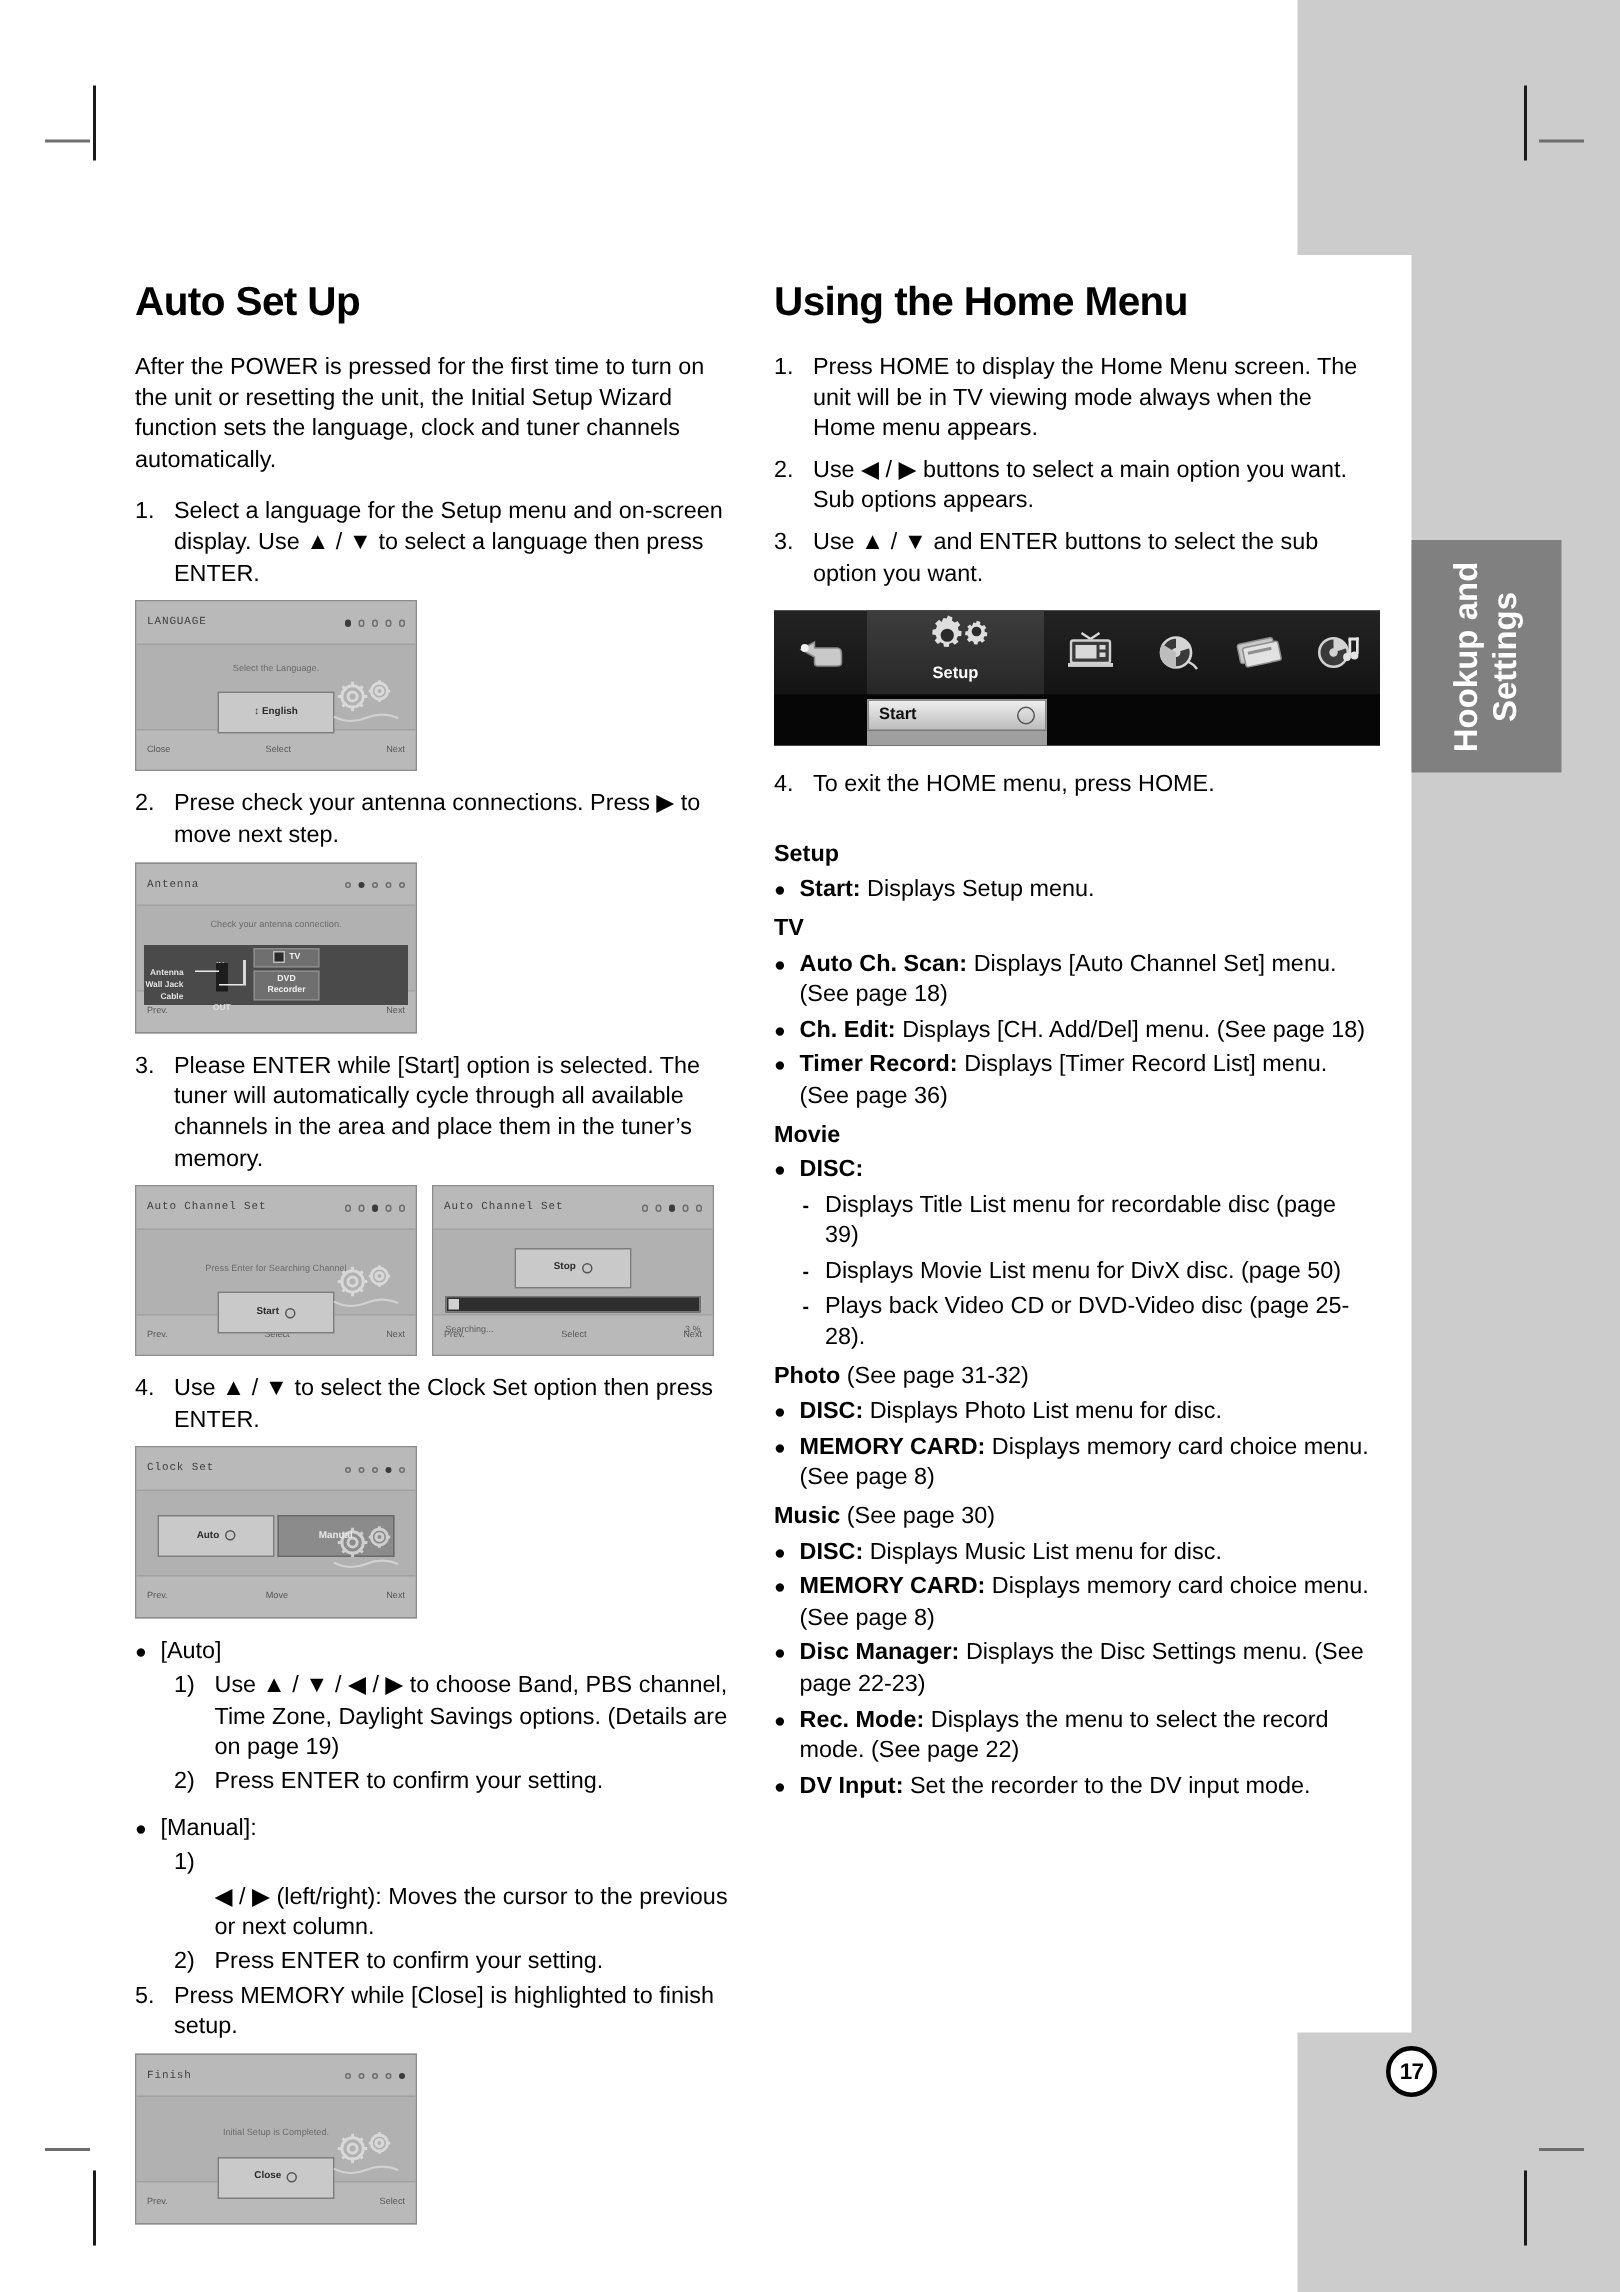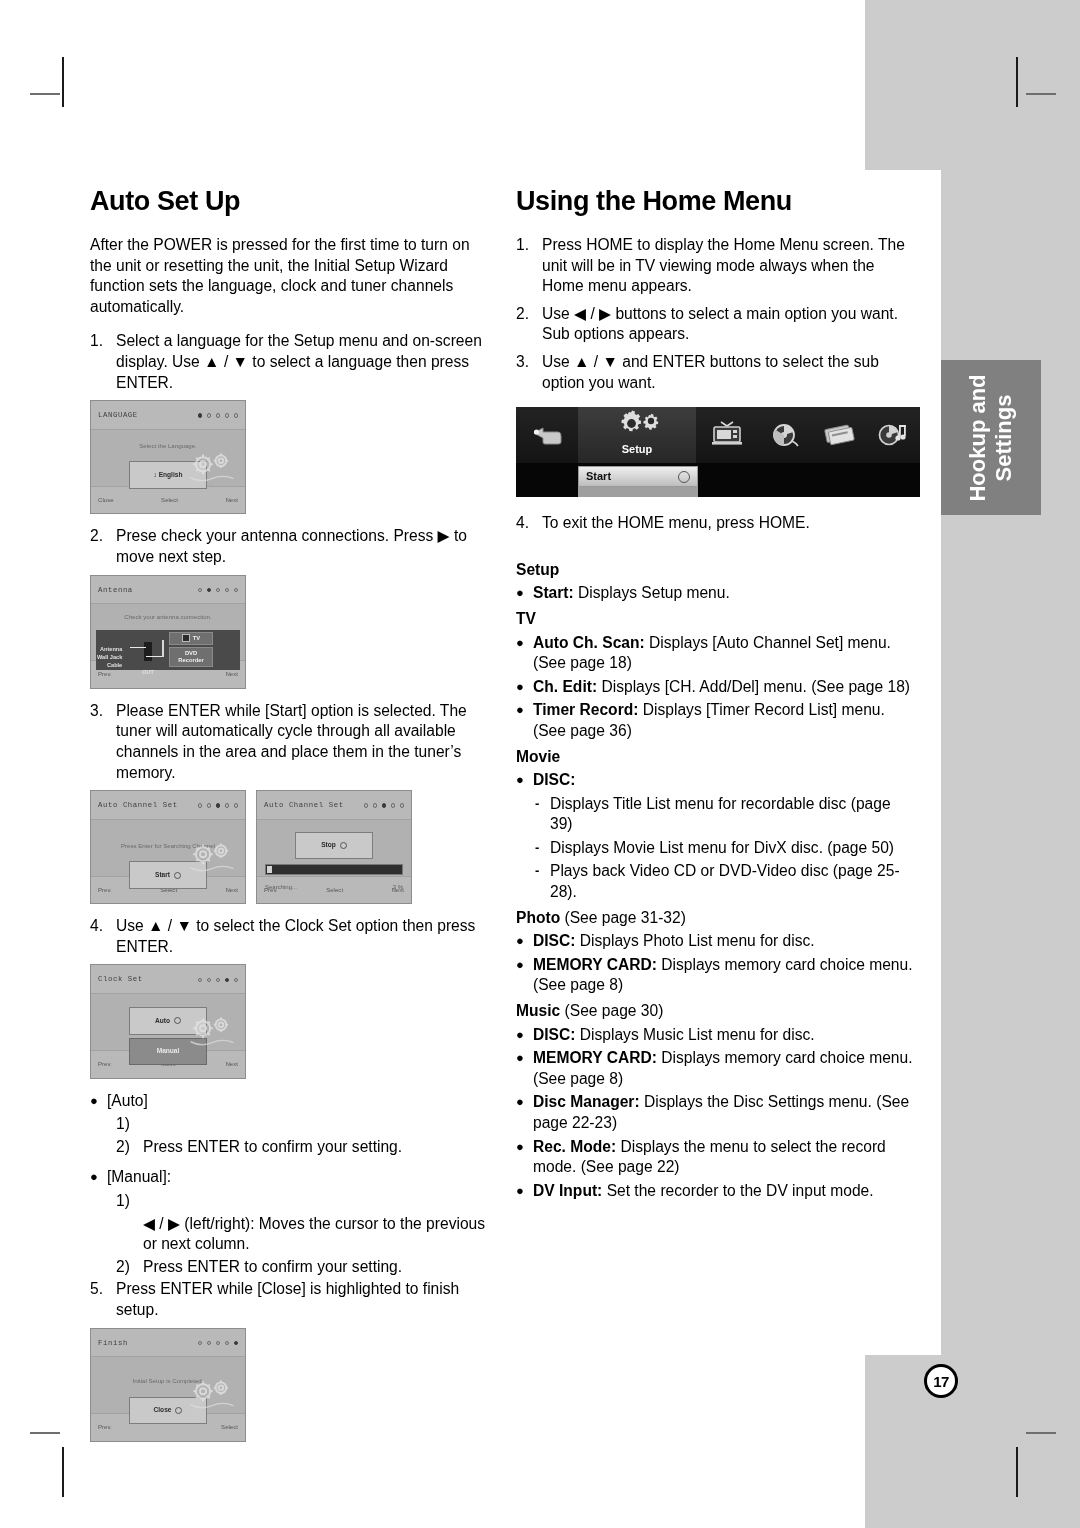--- a/index.html
+++ b/index.html
@@ -144,21 +144,21 @@
   .hdr { font-weight: bold; margin: 5px 0 3px 0; }
   b { font-weight: bold; }
 
   .spacer8 { height: 8px; }
   .spacer14 { height: 14px; }
 
   
   .shotrow { display: flex; gap: 10px; margin: 6px 0 12px 0; }
 
   .osd {
-    width: 156px;
+    width: 188px;
     background: #b4b4b4;
     border: 1px solid #8d8d8d;
     box-sizing: border-box;
     font-size: 6.2px;
     color: #3a3a3a;
     position: relative;
     font-family: "Liberation Sans", sans-serif;
   }
   .osd-title {
     display: flex;
@@ -575,20 +575,21 @@
       </div>
     </div>
   </div>
 
   <div class="bullet">
     <div class="b">●</div>
     <div class="t">[Auto]</div>
   </div>
   <div class="sub-item">
     <div class="n">1)</div>
+    <div class="t">Use ▲ / ▼ / ◀ / ▶ to choose Band, PBS channel, Time Zone, Daylight Savings options. (Details are on page 19)</div>
   </div>
   <div class="sub-item">
     <div class="n">2)</div>
     <div class="t">Press ENTER to confirm your setting.</div>
   </div>
 
   <div class="spacer8"></div>
 
   <div class="bullet">
     <div class="b">●</div>
@@ -598,21 +599,21 @@
     <div class="n">1)</div>
   </div>
   <div class="sub-para">◀ / ▶ (left/right): Moves the cursor to the previous or next column.</div>
   <div class="sub-item">
     <div class="n">2)</div>
     <div class="t">Press ENTER to confirm your setting.</div>
   </div>
 
   <div class="num-item">
     <div class="n">5.</div>
-    <div class="t">Press ENTER while [Close] is highlighted to finish setup.</div>
+    <div class="t">Press MEMORY while [Close] is highlighted to finish setup.</div>
   </div>
 
   <div class="shotrow">
     <div class="osd">
       <div class="osd-title">
         <div class="tt">Finish</div>
         <div class="dots">
           <div class="dot"></div>
           <div class="dot"></div>
           <div class="dot"></div>

